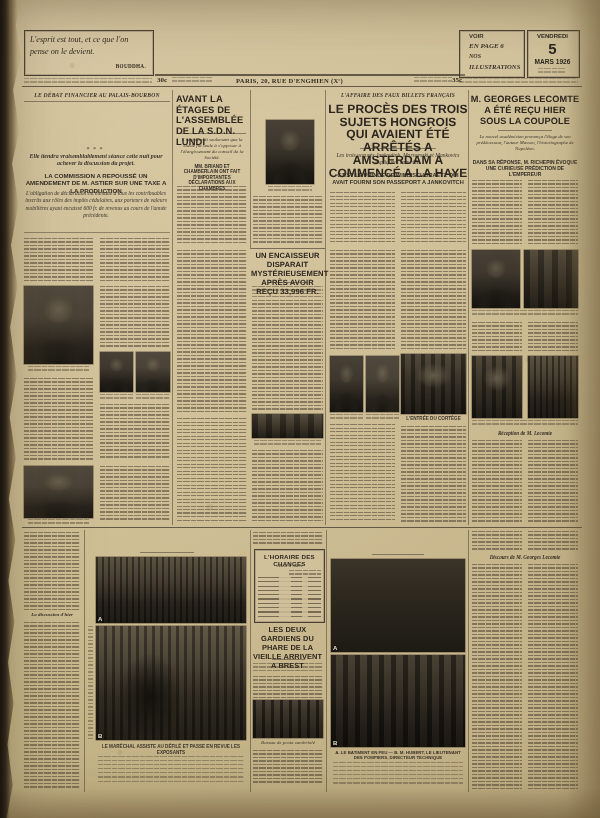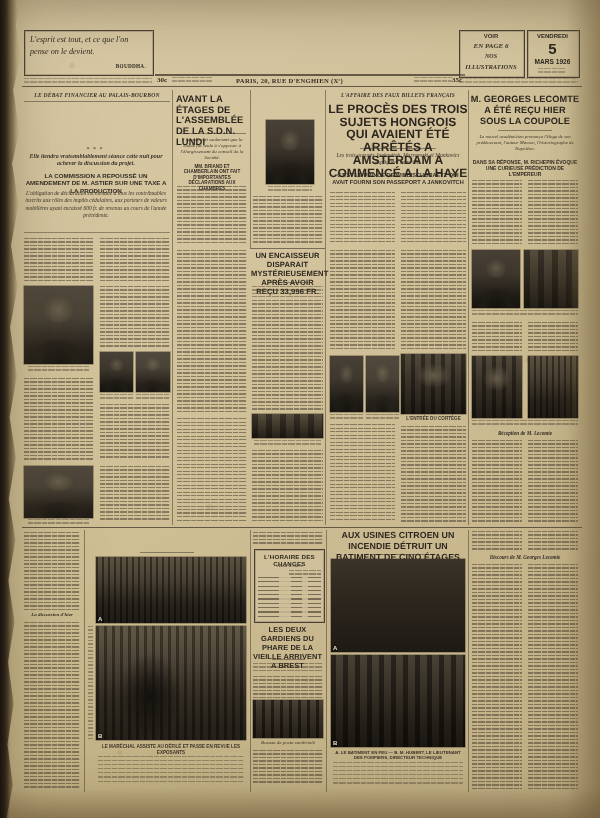--- a/index.html
+++ b/index.html
@@ -207,21 +207,21 @@
   .epi{
     font-family:"Liberation Serif",serif;font-style:italic;
     color:#2f2920;line-height:1.45;
   }
   .datebox-t{
     font-family:"Liberation Sans",sans-serif;font-weight:700;
     color:#2c261f;text-align:center;line-height:1.25;
   }
   .dotline{
     font-family:"Liberation Sans",sans-serif;font-weight:700;
-    color:#3a332a;text-align:center;white-space:nowrap;
+    color:#3a332a;white-space:nowrap;padding-left:10px;
   }
   .chg-title{
     position:absolute;text-align:center;width:100%;
     font-family:"Liberation Sans",sans-serif;font-weight:700;
     font-size:6.2px;color:#2f291f;letter-spacing:.2px;
   }
   .chg-sub{
     position:absolute;text-align:center;width:100%;
     font-family:"Liberation Serif",serif;font-style:italic;
     font-size:5px;color:#3a332a;
@@ -460,21 +460,20 @@
   <div class="body-lines" style="left:253px;top:663px;width:70px;height:10px;opacity:.66;"></div>
   <div class="body-lines" style="left:253px;top:676px;width:70px;height:50px;"></div>
 
   <div class="photo scene-bldg" style="left:253px;top:700px;width:70px;height:38px;">
     <div class="tint"></div>
       <div class="ht"></div>
     </div>
   <div class="cap" style="left:253px;top:740px;width:70px;font-size:5px;font-family:'Liberation Serif',serif;font-weight:400;font-style:italic;">Bureau de poste cambriolé</div>
   <div class="body-lines" style="left:253px;top:750px;width:70px;height:34px;"></div>
 
-  <div class="hl" style="left:330px;top:530px;width:136px;font-size:8.8px;line-height:1.24;">AUX USINES CITROEN UN INCENDIE DÉTRUIT UN BATIMENT DE CINQ ÉTAGES</div>
   <div class="rule" style="left:372px;top:554px;width:52px;height:.8px;opacity:.5;"></div>
 
   <div class="photo scene-fire" style="left:331px;top:559px;width:134px;height:93px;">
     <div class="tint"></div>
       <div class="ht"></div>
     <div class="ph-letter">A</div>
   </div>
   <div class="photo scene-engine" style="left:331px;top:655px;width:134px;height:92px;">
     <div class="tint"></div>
       <div class="ht"></div>

